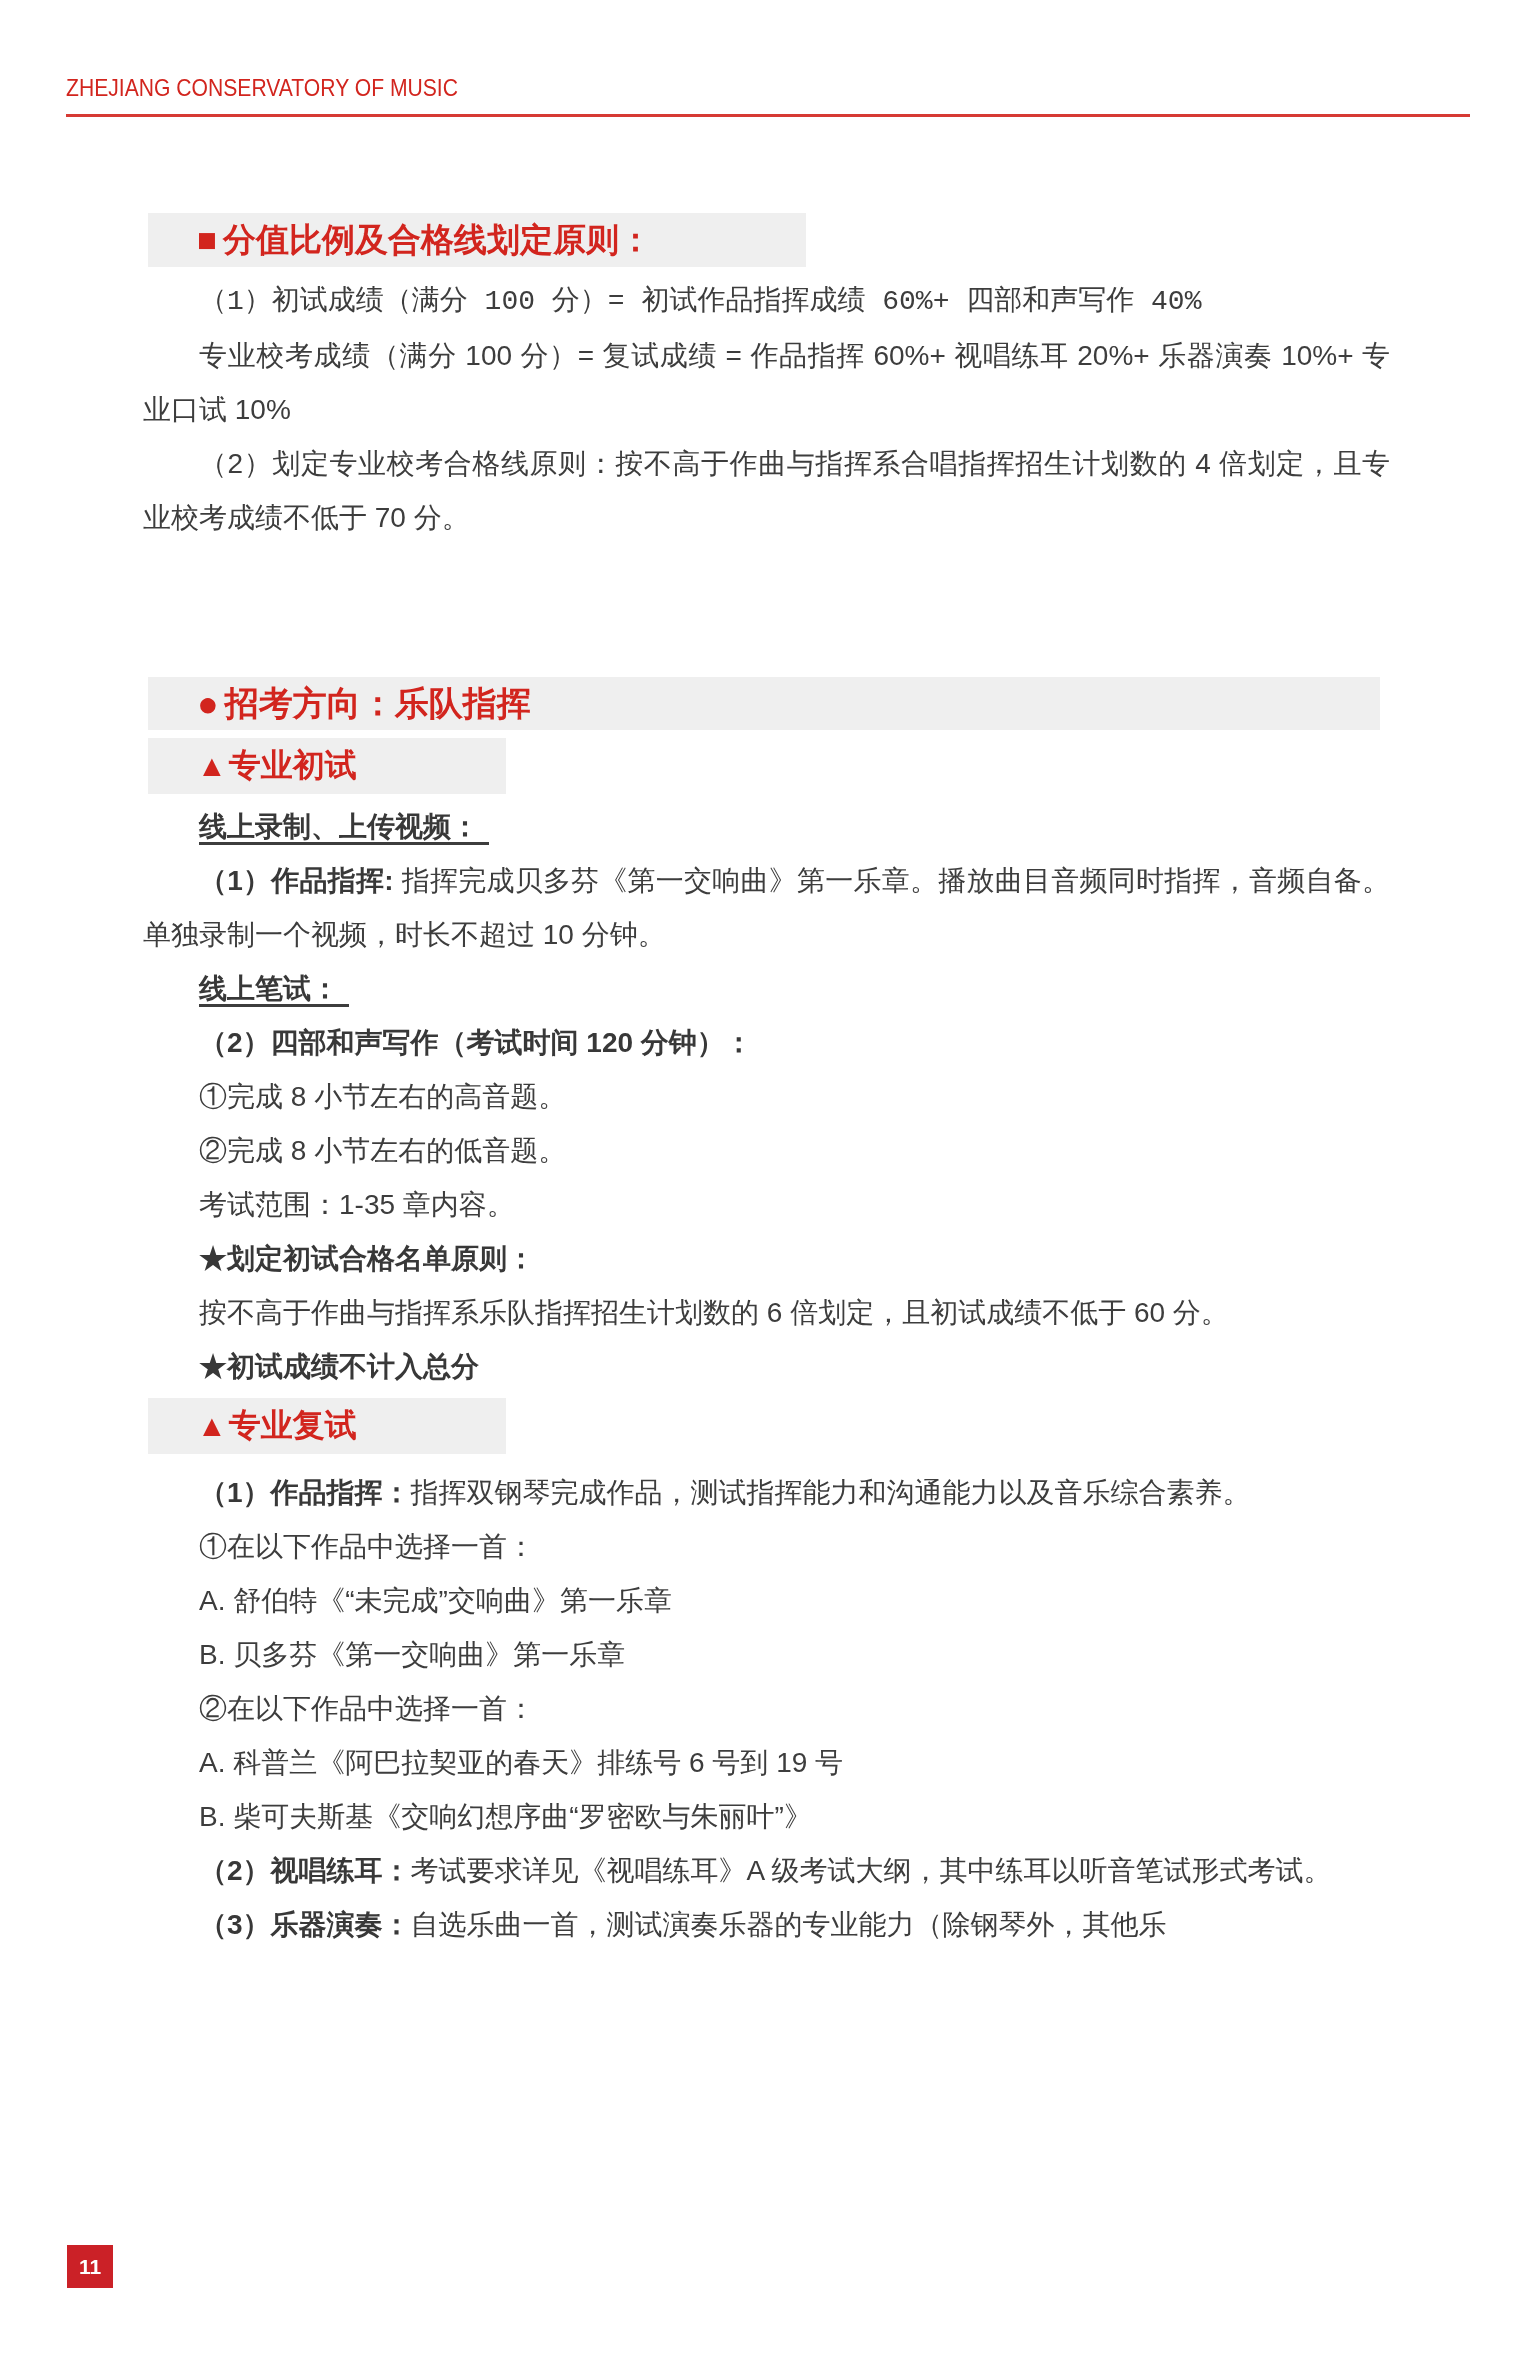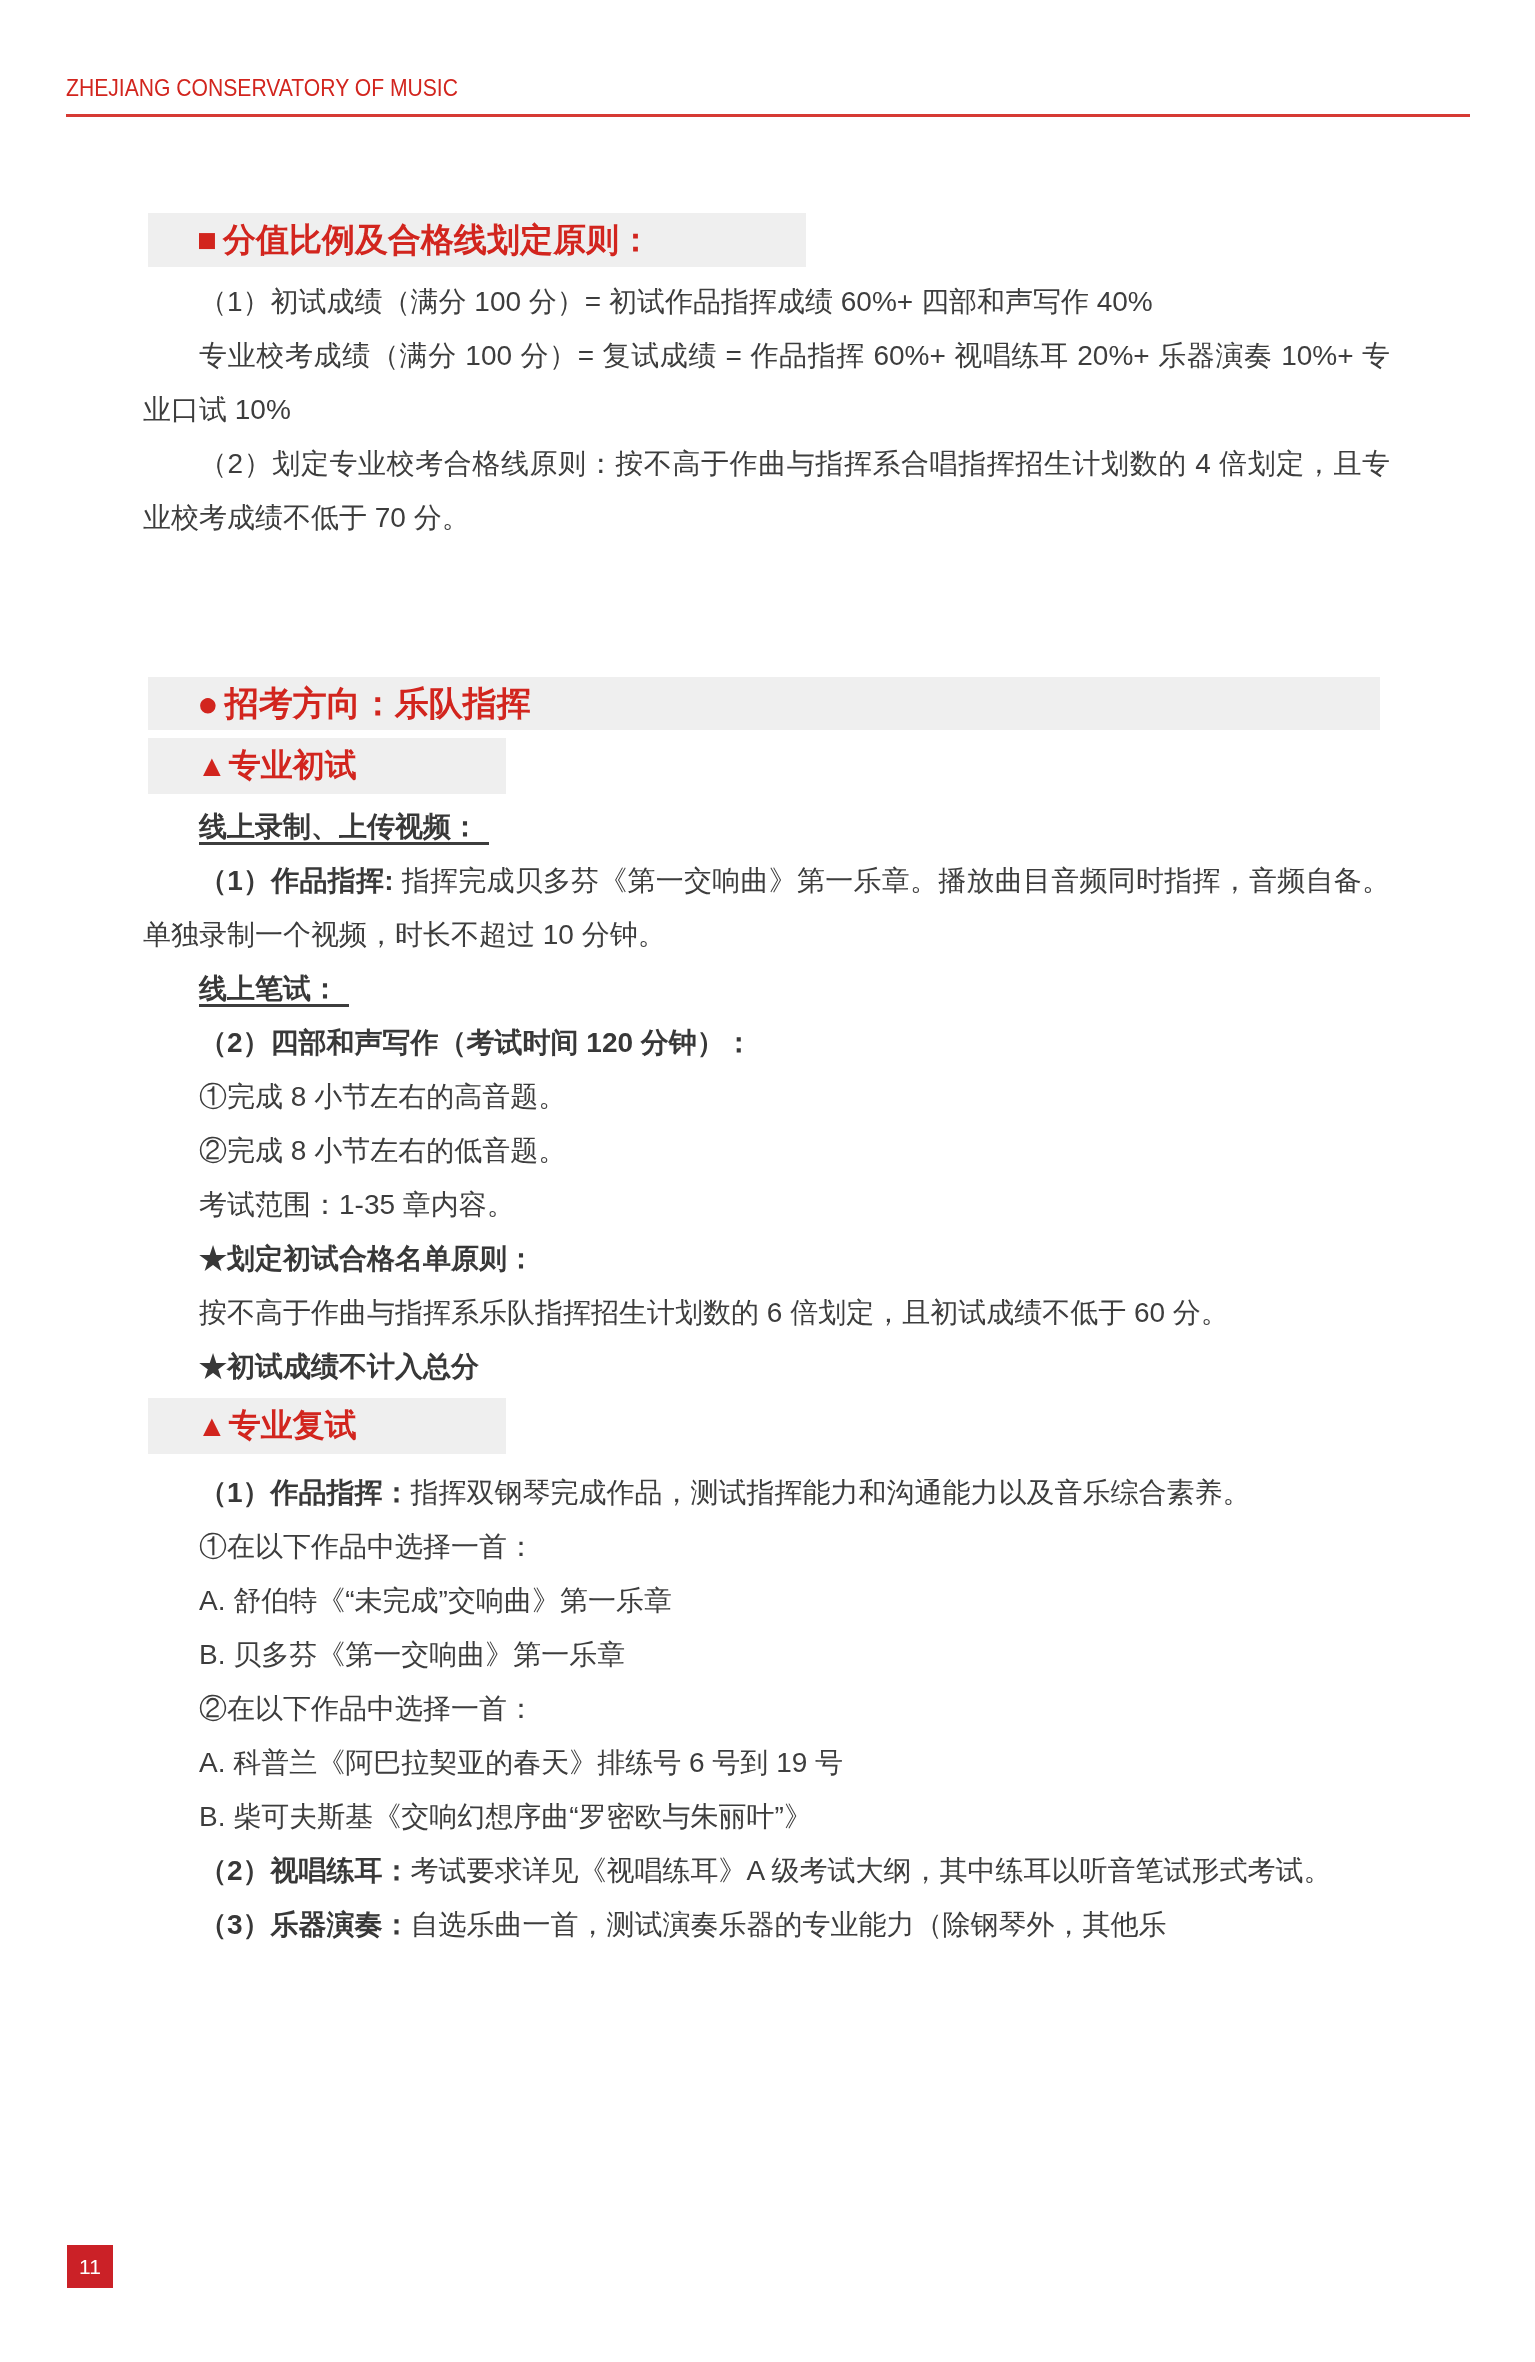--- a/index.html
+++ b/index.html
@@ -39,31 +39,31 @@
   .band-sub     { margin-left:5px; margin-top:8px;   width:358px;  height:56px; font-size:32px; }
   .band-retest  { margin-left:5px; margin-top:4px;   width:358px;  height:56px; font-size:32px; }
   .band-dir .marker { font-size:36px; }
   .band-sub .marker, .band-retest .marker { font-size:30px; margin-right:2px; }
 
   p.body {
     margin:0; font-size:28px; line-height:54px;
     text-align:justify; text-indent:2em;
     color:#3d3d3d;
   }
-  p.first-after-band1 { margin-top:8px; }
+  p.first-after-band1 { margin-top:8px;font-family:Liberation Mono, monospace; }
   p.first-after-band  { margin-top:6px; }
   p.first-after-retest { margin-top:12px; }
   b.lbl { font-weight:bold; color:#383838; }
   b.ul  { border-bottom:3px solid #3d3d3d; padding-right:10px; padding-bottom:0px;margin-top:34px; }
 
   
   .page-num {
     position:absolute; left:67px; top:2245px;
     width:46px; height:44px; background:#cb2127;
-    color:#ffffff; font-size:21px; font-weight:normal;
+    color:#ffffff; font-size:21px; font-weight:bold;
     display:flex; align-items:center; justify-content:center;
   }
 </style>
 </head>
 <body>
 
 <div class="page">
 
   <div class="brand">ZHEJIANG CONSERVATORY OF MUSIC</div>
   <div class="header-rule"></div>

